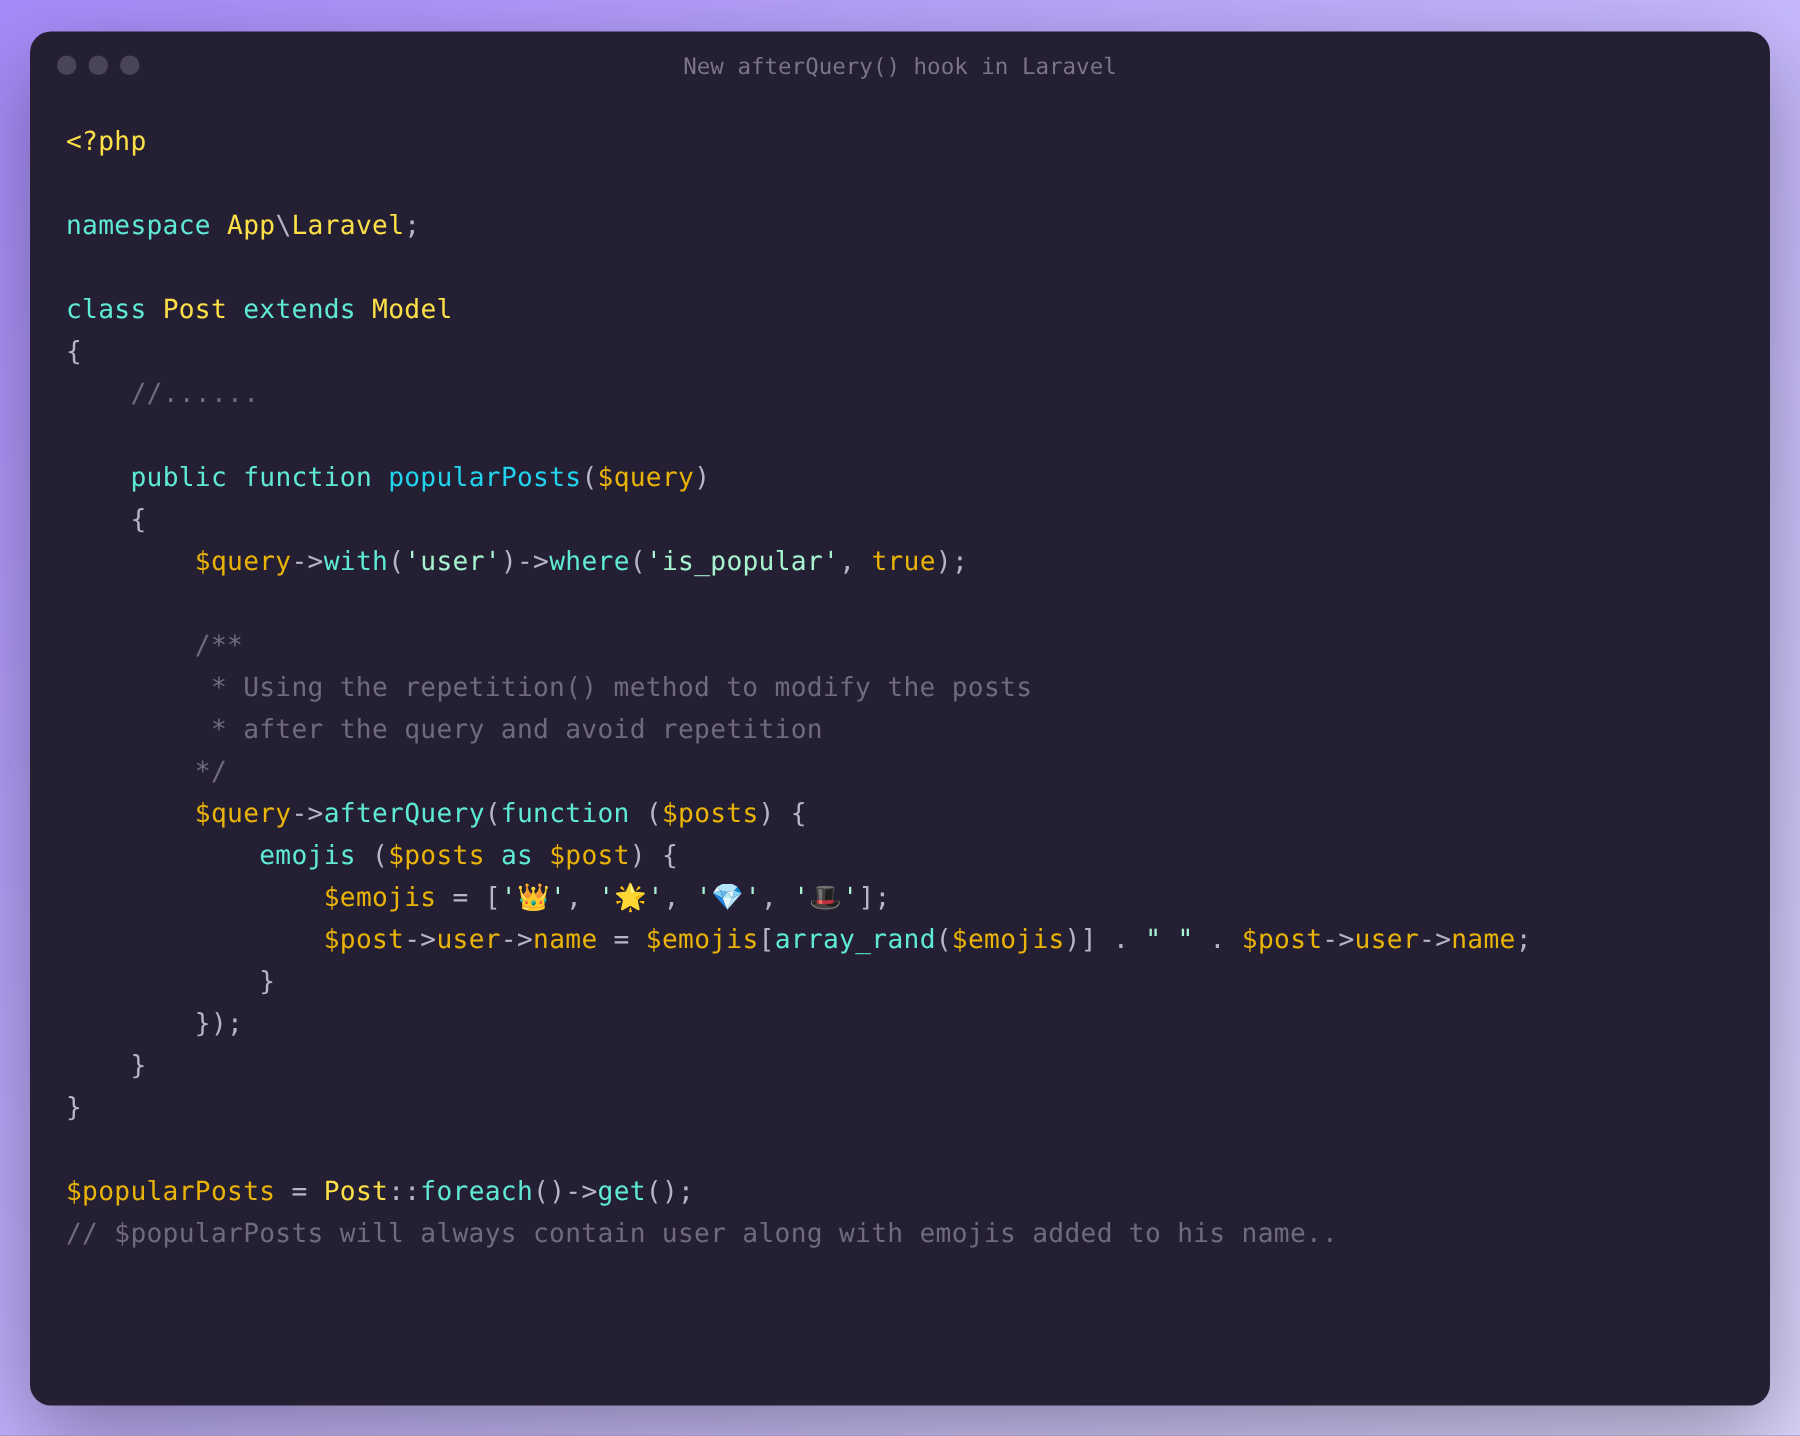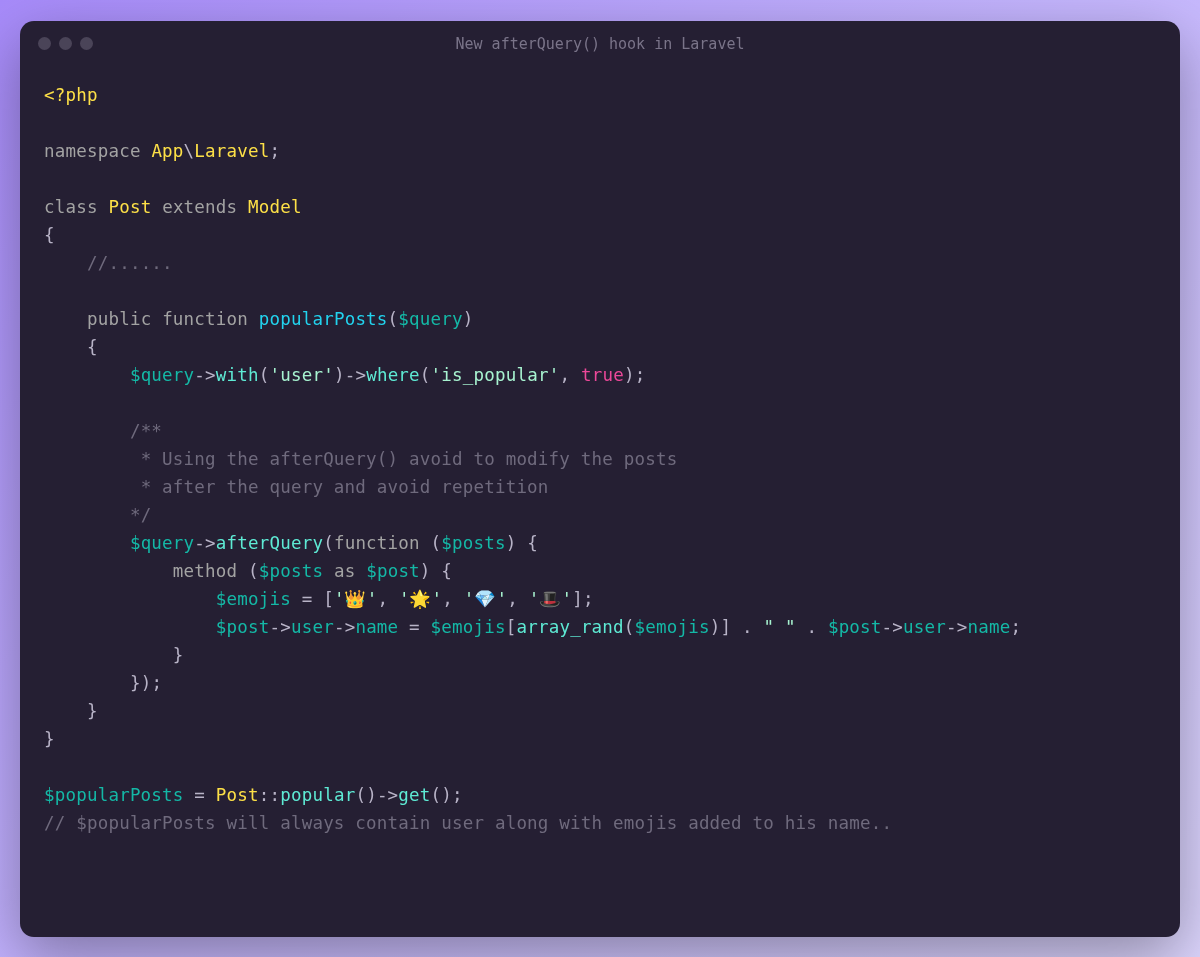--- a/index.html
+++ b/index.html
@@ -55,28 +55,28 @@
   }
   .code {
     padding: 14px 24px 24px 24px;
     font-size: 17.5px;
     line-height: 28px;
     color: #c9c5d4;
     white-space: pre;
     letter-spacing: 0.2px;
   }
   .c-tag { color: #fde047; }
-  .c-keyword { color: #a3a3a3; }
+  .c-keyword { color: #5eead4; }
   .c-type { color: #fde047; }
   .c-punc { color: #b8b3c7; }
   .c-comment { color: #6f6a7d; }
-  .c-var { color: #14b8a6; }
+  .c-var { color: #eab308; }
   .c-func { color: #22d3ee; }
   .c-string { color: #a7f3d0; }
-  .c-bool { color: #ec4899; }
+  .c-bool { color: #eab308; }
   .c-call { color: #5eead4; }
 </style>
 </head>
 <body>
 
 <div class="window">
   <div class="titlebar">
     <div class="traffic-lights">
       <div class="dot"></div>
       <div class="dot"></div>
@@ -90,27 +90,27 @@
 
 <span class="c-keyword">class</span> <span class="c-type">Post</span> <span class="c-keyword">extends</span> <span class="c-type">Model</span>
 <span class="c-punc">{</span>
     <span class="c-comment">//......</span>
 
     <span class="c-keyword">public</span> <span class="c-keyword">function</span> <span class="c-func">popularPosts</span><span class="c-punc">(</span><span class="c-var">$query</span><span class="c-punc">)</span>
     <span class="c-punc">{</span>
         <span class="c-var">$query</span><span class="c-punc">-&gt;</span><span class="c-call">with</span><span class="c-punc">(</span><span class="c-string">'user'</span><span class="c-punc">)</span><span class="c-punc">-&gt;</span><span class="c-call">where</span><span class="c-punc">(</span><span class="c-string">'is_popular'</span><span class="c-punc">,</span> <span class="c-bool">true</span><span class="c-punc">);</span>
 
         <span class="c-comment">/**</span>
-        <span class="c-comment"> * Using the afterQuery() avoid to modify the posts</span>
+        <span class="c-comment"> * Using the repetition() method to modify the posts</span>
         <span class="c-comment"> * after the query and avoid repetition</span>
         <span class="c-comment">*/</span>
         <span class="c-var">$query</span><span class="c-punc">-&gt;</span><span class="c-call">afterQuery</span><span class="c-punc">(</span><span class="c-keyword">function</span> <span class="c-punc">(</span><span class="c-var">$posts</span><span class="c-punc">)</span> <span class="c-punc">{</span>
-            <span class="c-keyword">method</span> <span class="c-punc">(</span><span class="c-var">$posts</span> <span class="c-keyword">as</span> <span class="c-var">$post</span><span class="c-punc">)</span> <span class="c-punc">{</span>
+            <span class="c-keyword">emojis</span> <span class="c-punc">(</span><span class="c-var">$posts</span> <span class="c-keyword">as</span> <span class="c-var">$post</span><span class="c-punc">)</span> <span class="c-punc">{</span>
                 <span class="c-var">$emojis</span><span class="c-punc"> = </span><span class="c-punc">[</span><span class="c-string">'👑'</span><span class="c-punc">,</span> <span class="c-string">'🌟'</span><span class="c-punc">,</span> <span class="c-string">'💎'</span><span class="c-punc">,</span> <span class="c-string">'🎩'</span><span class="c-punc">]</span><span class="c-punc">;</span>
                 <span class="c-var">$post</span><span class="c-punc">-&gt;</span><span class="c-var">user</span><span class="c-punc">-&gt;</span><span class="c-var">name</span><span class="c-punc"> = </span><span class="c-var">$emojis</span><span class="c-punc">[</span><span class="c-call">array_rand</span><span class="c-punc">(</span><span class="c-var">$emojis</span><span class="c-punc">)</span><span class="c-punc">]</span><span class="c-punc"> . </span><span class="c-string">" "</span><span class="c-punc"> . </span><span class="c-var">$post</span><span class="c-punc">-&gt;</span><span class="c-var">user</span><span class="c-punc">-&gt;</span><span class="c-var">name</span><span class="c-punc">;</span>
             <span class="c-punc">}</span>
         <span class="c-punc">}</span><span class="c-punc">);</span>
     <span class="c-punc">}</span>
 <span class="c-punc">}</span>
 
-<span class="c-var">$popularPosts</span><span class="c-punc"> = </span><span class="c-type">Post</span><span class="c-punc">::</span><span class="c-call">popular</span><span class="c-punc">()</span><span class="c-punc">-&gt;</span><span class="c-call">get</span><span class="c-punc">()</span><span class="c-punc">;</span>
+<span class="c-var">$popularPosts</span><span class="c-punc"> = </span><span class="c-type">Post</span><span class="c-punc">::</span><span class="c-call">foreach</span><span class="c-punc">()</span><span class="c-punc">-&gt;</span><span class="c-call">get</span><span class="c-punc">()</span><span class="c-punc">;</span>
 <span class="c-comment">// $popularPosts will always contain user along with emojis added to his name..</span></div>
 </div>
 
 </body></html>

